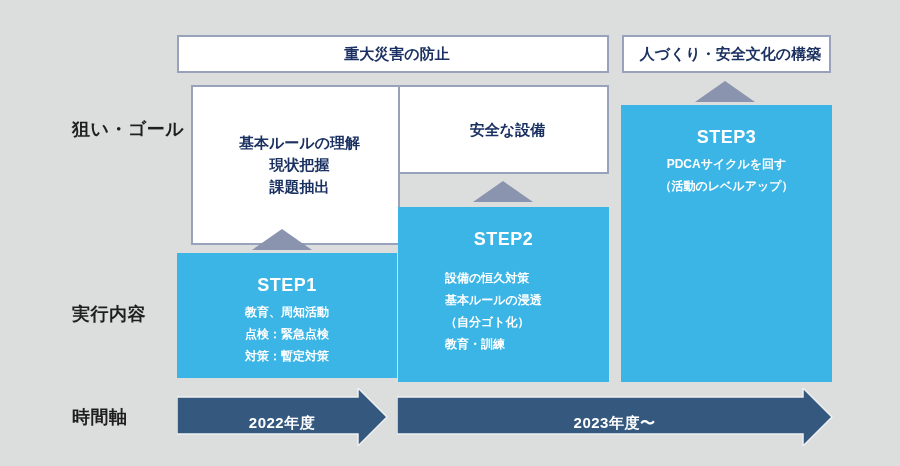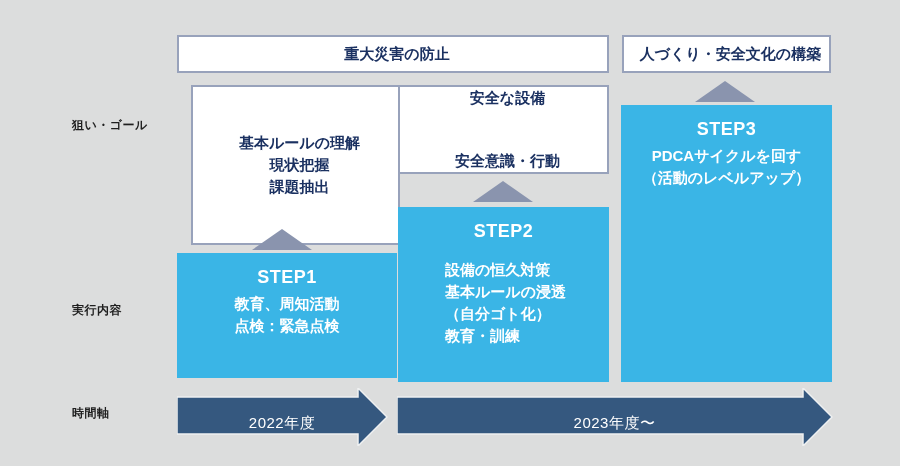--- a/index.html
+++ b/index.html
@@ -4,39 +4,39 @@
 <style>
   :root{
     --background:#dcdddd; --accent-blue:#3ab5e6; --navy:#35587f;
     --triangle:#8a94ae; --box-border:#98a2bb; --text-dark:#1b3161;
     --label-text:#1f1f1f; --white:#ffffff;
   }
   *{margin:0;padding:0;box-sizing:border-box;}
   body{font-family:"Liberation Sans","DejaVu Sans",sans-serif;}
   .canvas{position:relative;width:900px;height:466px;background:var(--background);overflow:hidden;}
 
-  .row-label{position:absolute;left:72px;font-size:12px;font-weight:700;color:var(--label-text);letter-spacing:.5px;}
+  .row-label{position:absolute;left:72px;font-size:18px;font-weight:700;color:var(--label-text);letter-spacing:.5px;}
 
   .white-box{position:absolute;background:var(--white);border:2px solid var(--box-border);
     display:flex;flex-direction:column;align-items:center;justify-content:center;
     color:var(--text-dark);font-weight:700;font-size:15px;line-height:22px;text-align:center;padding-left:8px;}
 
   .step-box{position:absolute;background:var(--accent-blue);color:var(--white);
-    text-align:center;padding-top:12px;}
+    text-align:center;padding-top:20px;}
   .step-title{font-size:18px;font-weight:700;line-height:24px;letter-spacing:.5px;margin-bottom:4px;}
-  .step-lines{font-size:15px;font-weight:700;line-height:22px;}
+  .step-lines{font-size:12px;font-weight:700;line-height:22px;}
   .step-lines.left{text-align:left;padding-left:47px;margin-top:16px;}
 
   .tri{position:absolute;width:0;height:0;border-left:30px solid transparent;
     border-right:30px solid transparent;border-bottom:21px solid var(--triangle);}
 
   .arrow-svg{position:absolute;}
   .arrow-svg polygon{fill:var(--navy);stroke:#eef0f1;stroke-width:1.5;}
   .arrow-label{position:absolute;height:52px;display:flex;align-items:center;justify-content:center;
-    color:var(--white);font-size:15px;font-weight:400;letter-spacing:.5px;}
+    color:var(--white);font-size:15px;font-weight:700;letter-spacing:.5px;}
 </style>
 </head>
 <body>
 
 <div class="canvas">
 
   <div class="row-label" style="top:117px;">狙い・ゴール</div>
   <div class="row-label" style="top:302px;">実行内容</div>
   <div class="row-label" style="top:405px;">時間軸</div>
 
@@ -47,32 +47,32 @@
     <span>人づくり・安全文化の構築</span>
   </div>
 
   <div class="white-box" style="left:191px;top:85px;width:209px;height:160px;">
     <div>基本ルールの理解</div>
     <div>現状把握</div>
     <div>課題抽出</div>
   </div>
   <div class="white-box" style="left:398px;top:85px;width:211px;height:89px;gap:41px;">
     <div>安全な設備</div>
-    <div>安全意識・行動</div>
   </div>
 
   <div class="tri" style="left:252px;top:229px;"></div>
   <div class="tri" style="left:473px;top:181px;"></div>
   <div class="tri" style="left:695px;top:81px;"></div>
 
   <div class="step-box" style="left:177px;top:253px;width:220px;height:125px;">
     <div class="step-title">STEP1</div>
     <div class="step-lines">
       <div>教育、周知活動</div>
       <div>点検：緊急点検</div>
+      <div>対策：暫定対策</div>
     </div>
   </div>
 
   <div class="step-box" style="left:398px;top:207px;width:211px;height:175px;">
     <div class="step-title">STEP2</div>
     <div class="step-lines left">
       <div>設備の恒久対策</div>
       <div>基本ルールの浸透</div>
       <div>（自分ゴト化）</div>
       <div>教育・訓練</div>

